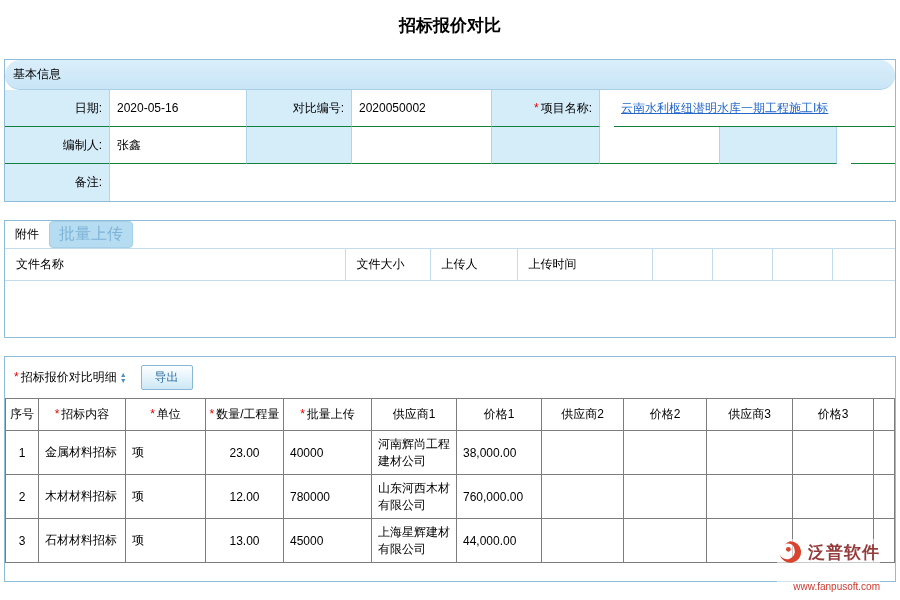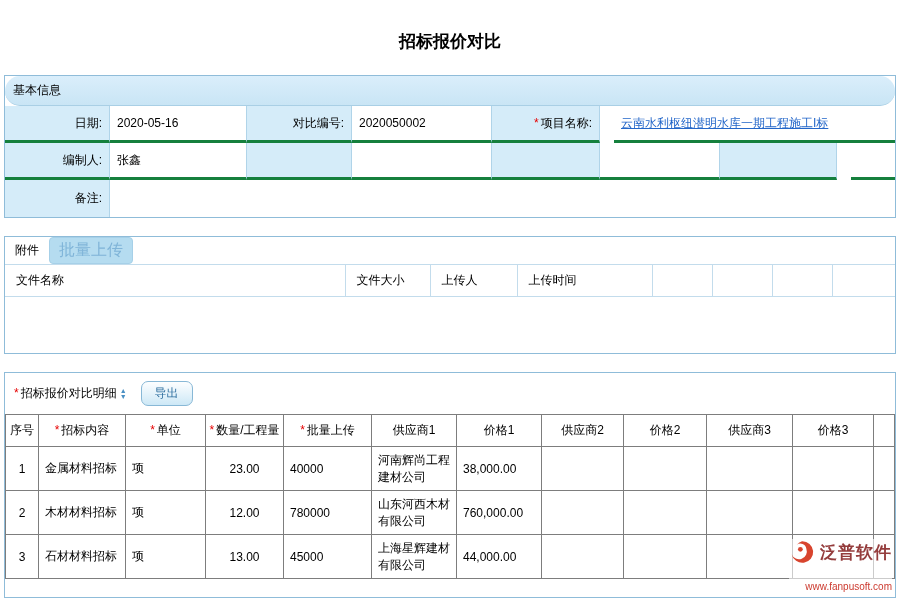--- a/index.html
+++ b/index.html
@@ -6,35 +6,35 @@
   html,body { margin:0; padding:0; }
   body {
     width:900px; height:600px;
     background:#fff;
     font-family:"Liberation Sans","DejaVu Sans",sans-serif;
     font-size:12px; color:#000;
     position:relative; overflow:hidden;
   }
   h1.page-title {
     text-align:center; font-size:17px; font-weight:bold;
-    margin:30px 0 22px 0;
+    margin:14px 0 22px 0;
   }
   .panel { margin:0 4px 18px 4px; border:1px solid #8fbcd9; background:#fff; }
   .panel-header {
     background:linear-gradient(#daeefb,#c9e5f5);
     padding:6px 8px; border-bottom:1px solid #a9cfe5;border-radius:15px;
   }
   
   .bi-row { display:grid; }
   .bi-row1 { grid-template-columns:105px 137px 105px 140px 108px 1fr; }
   .bi-row2 { grid-template-columns:105px 137px 105px 140px 108px 120px 117px 1fr; }
   .bi-row3 { grid-template-columns:105px 1fr; }
   .bi-cell {
     min-height:37px; display:flex; align-items:center;
-    padding:2px 7px; border-right:1px solid #b0d4e9; border-bottom:3px solid #15803d;
+    padding:2px 7px; border-right:1px solid #b0d4e9; border-bottom:1px solid #15803d;
   }
   .bi-row .bi-cell:last-child { border-right:none;margin-left:14px; }
   .bi-row3 .bi-cell { border-bottom:none; }
   .bi-label { background:#d5ecf9; justify-content:flex-end; text-align:right; }
   .bi-value { background:#fff; }
   .req { color:#e60000; margin-right:2px; }
   a.link { color:#2467c9; text-decoration:underline; cursor:pointer; }
   
   .att-bar { display:flex; align-items:center; gap:10px; padding:4px 10px; height:27px; background:#fff; }
   .btn-batch {
@@ -52,35 +52,35 @@
   
   .detail-bar { display:flex; align-items:center; padding:8px 9px; background:#fff; }
   .sort-icon {
     display:inline-flex; flex-direction:column; margin-left:3px;
     font-size:7px; line-height:6px; color:#4a90c4; cursor:pointer;
   }
   .btn-export {
     margin-left:14px;
     background:linear-gradient(#fdfeff,#cde8f6);
     border:1px solid #88b8d6; color:#2f6f9f;
-    border-radius:7px; padding:3px 13px; font-size:12px; cursor:pointer;
+    border-radius:2px; padding:3px 13px; font-size:12px; cursor:pointer;
   }
   table.detail-table { width:100%; border-collapse:collapse; table-layout:fixed; }
   table.detail-table th, table.detail-table td { border:1px solid #7d7d7d; }
   table.detail-table th {
     height:32px; font-weight:normal; text-align:center; padding:2px 2px; background:#fff;
   }
   table.detail-table td {
     height:44px; padding:3px 6px; vertical-align:middle; background:#fff;
     word-break:break-all;
   }
   table.detail-table td.col-0, table.detail-table td.col-3 { text-align:center; }
   .detail-spacer { height:18px; }
   
-  .logo { position:absolute; right:8px; bottom:8px; text-align:right; background:rgba(255,255,255,0.6); }
+  .logo { position:absolute; right:20px; bottom:8px; text-align:right; background:rgba(255,255,255,0.6); }
   .logo-row { display:flex; align-items:center; justify-content:flex-end; gap:5px; }
   .logo-name { color:#943c3c; font-weight:bold; font-size:17px; letter-spacing:1px; }
   .logo-url { color:#cc3a2f; font-size:10px; margin-top:16px; }
 </style>
 </head>
 <body>
 
 <h1 class="page-title">招标报价对比</h1>
 
 <section class="panel">

